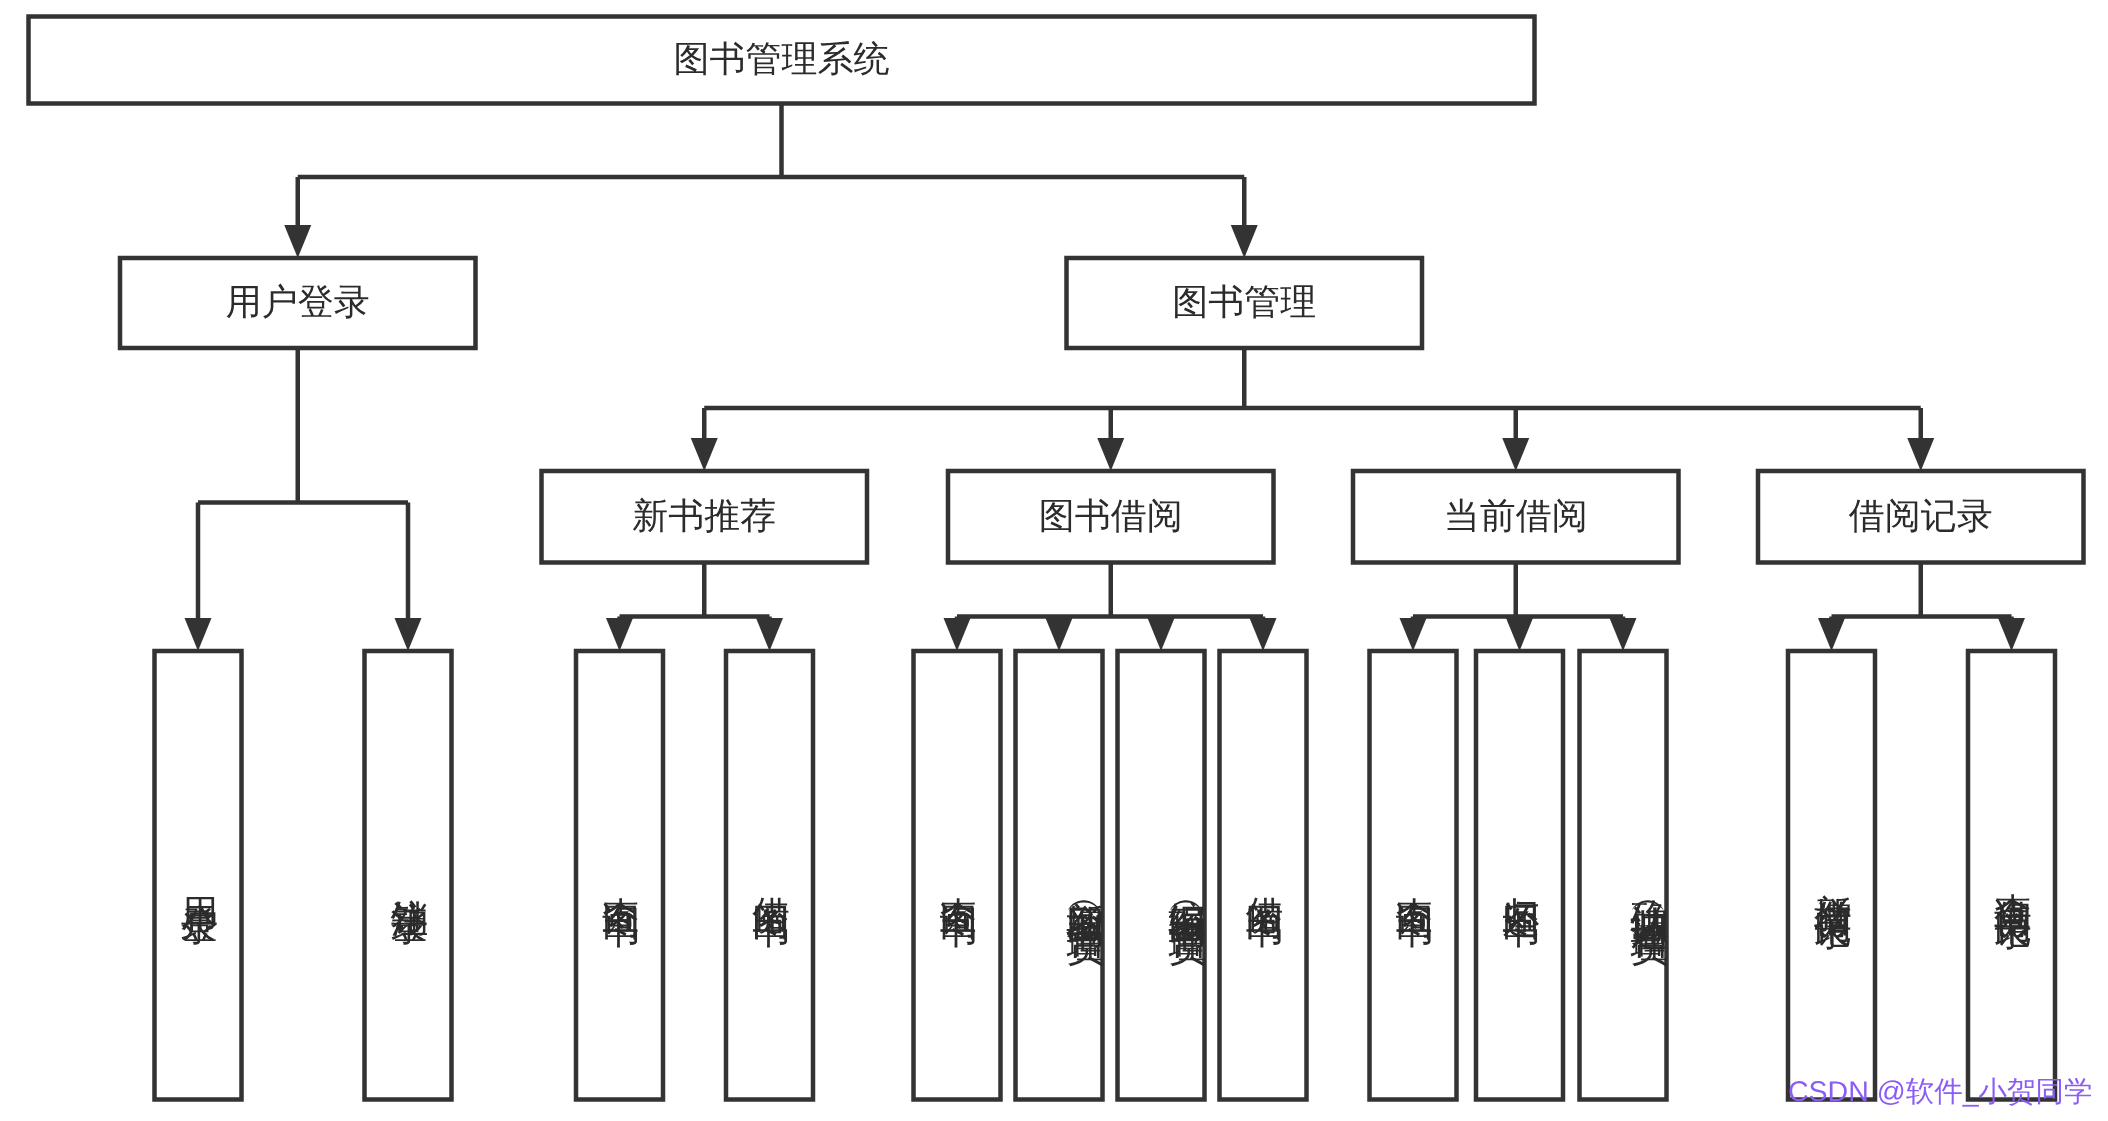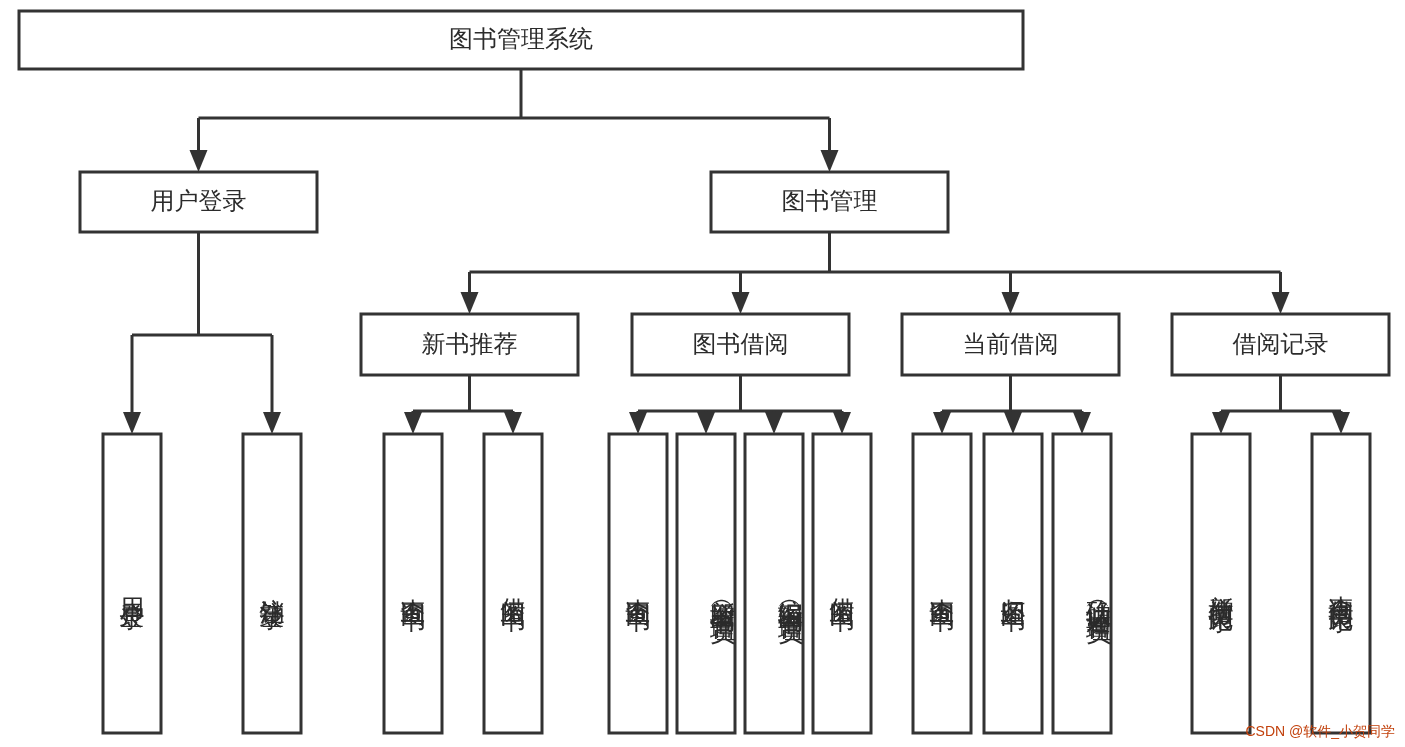--- a/index.html
+++ b/index.html
@@ -58,22 +58,22 @@
     pointer-events: none;
     display: flex;
     align-items: flex-start;
     justify-content: center;
   }
   .watermark {
     position: absolute;
     right: 10px;
     bottom: 6px;
     font-family: "Liberation Sans", "DejaVu Sans", sans-serif;
-    font-size: 14px;
-    color: #c2410c;
+    font-size: 19px;
+    color: #8b5cf6;
     white-space: nowrap;
     margin-top: 23px;
   }
 </style>
 </head>
 <body>
 
 <div id="stage">
 
   <svg id="diagram" viewBox="0 0 1405 747">

